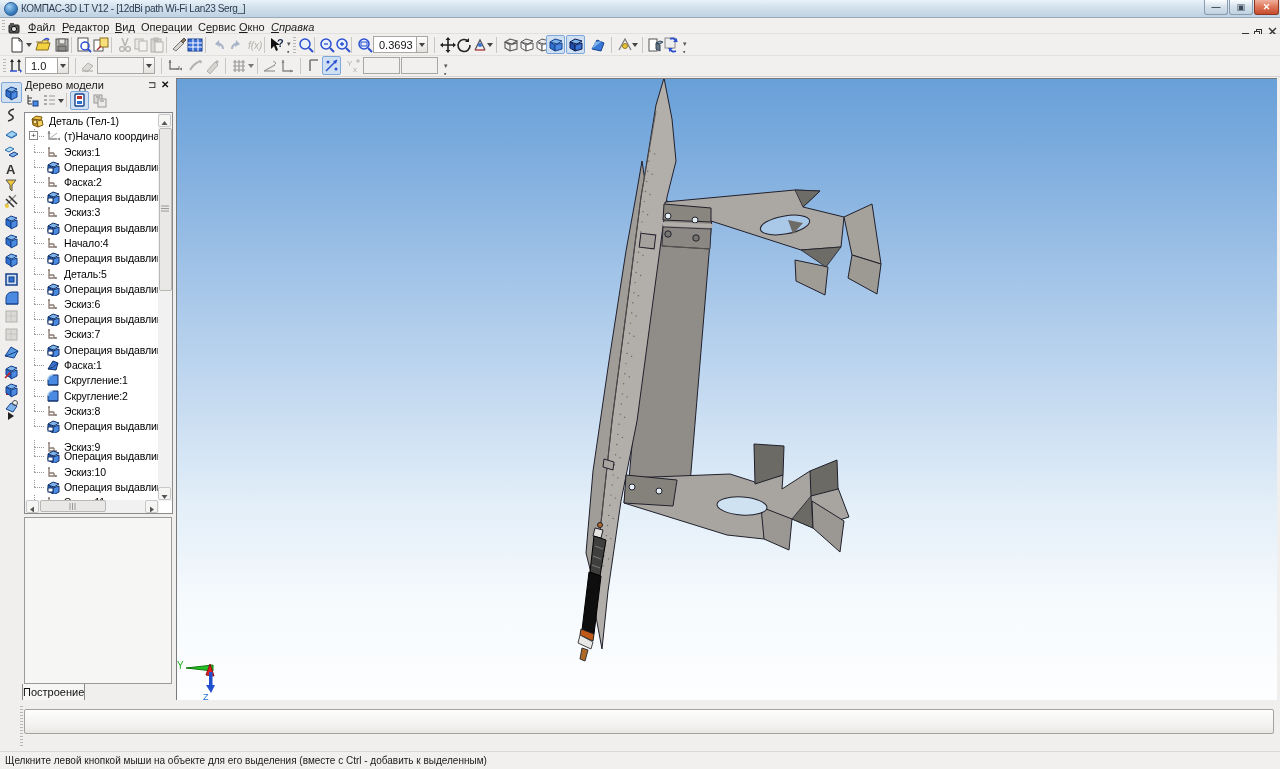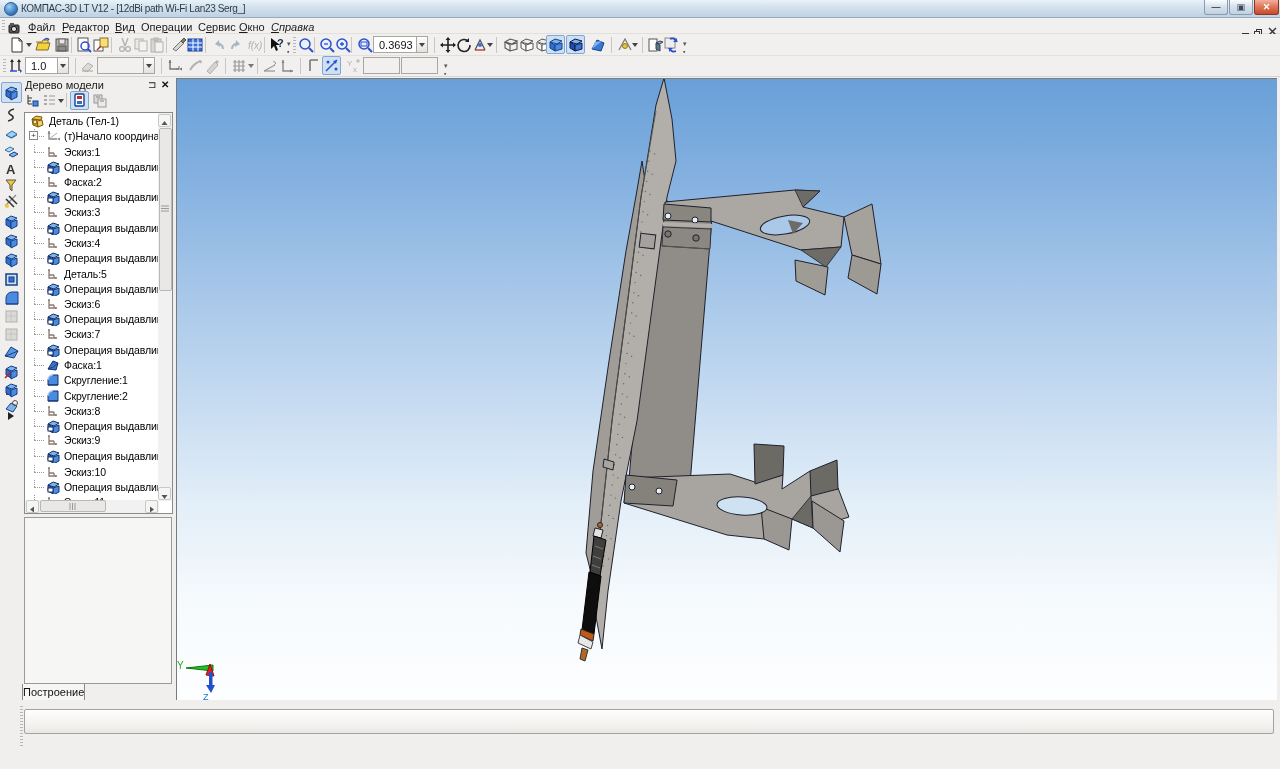--- a/index.html
+++ b/index.html
@@ -473,21 +473,21 @@
             </svg></span>
           <span class="tx" style="left:39px;">Операция выдавливания</span>
         </div>
 <div class="trow" style="top:123px;">
           <span style="position:absolute;left:9px;top:7px;width:10px;border-top:1px dotted #9a9a9a;"></span>
           <span style="position:absolute;left:9px;top:-8px;height:15px;border-left:1px dotted #9a9a9a;"></span>
           <span class="ic" style="left:21px;"><svg width="14" height="14" viewBox="0 0 14 14">
               <path d="M3 2v9h8M3 8h5M8 8v3" fill="none" stroke="#8a7a72" stroke-width="1.3"></path>
               <path d="M3 2L2 4h2zM11 11l-2-1v2z" fill="#8a7a72"></path>
             </svg></span>
-          <span class="tx" style="left:39px;">Эскиз:4</span>
+          <span class="tx" style="left:39px;">Начало:4</span>
         </div>
 <div class="trow" style="top:138px;">
           <span style="position:absolute;left:9px;top:7px;width:10px;border-top:1px dotted #9a9a9a;"></span>
           <span style="position:absolute;left:9px;top:-8px;height:15px;border-left:1px dotted #9a9a9a;"></span>
           <span class="ic" style="left:21px;"><svg width="14" height="14" viewBox="0 0 14 14">
               <path d="M2 5l5-3 6 2-5 3z" fill="#7db3e8" stroke="#10306a"></path>
               <path d="M2 5v6l5 3V8z" fill="#2f6fd0" stroke="#10306a"></path>
               <path d="M7 8l6-2v6l-6 3z" fill="#4a8ae0" stroke="#10306a"></path>
               <rect x="2" y="8" width="5" height="4" fill="#fff" stroke="#10306a"></rect>
             </svg></span>
@@ -595,21 +595,21 @@
           <span style="position:absolute;left:9px;top:7px;width:10px;border-top:1px dotted #9a9a9a;"></span>
           <span style="position:absolute;left:9px;top:-8px;height:15px;border-left:1px dotted #9a9a9a;"></span>
           <span class="ic" style="left:21px;"><svg width="14" height="14" viewBox="0 0 14 14">
               <path d="M2 5l5-3 6 2-5 3z" fill="#7db3e8" stroke="#10306a"></path>
               <path d="M2 5v6l5 3V8z" fill="#2f6fd0" stroke="#10306a"></path>
               <path d="M7 8l6-2v6l-6 3z" fill="#4a8ae0" stroke="#10306a"></path>
               <rect x="2" y="8" width="5" height="4" fill="#fff" stroke="#10306a"></rect>
             </svg></span>
           <span class="tx" style="left:39px;">Операция выдавливания</span>
         </div>
-<div class="trow" style="top:320px;padding-left:41px;">
+<div class="trow" style="top:327px;padding-left:41px;">
           <span style="position:absolute;left:9px;top:7px;width:10px;border-top:1px dotted #9a9a9a;"></span>
           <span style="position:absolute;left:9px;top:-8px;height:15px;border-left:1px dotted #9a9a9a;"></span>
           <span class="ic" style="left:21px;"><svg width="14" height="14" viewBox="0 0 14 14">
               <path d="M3 2v9h8M3 8h5M8 8v3" fill="none" stroke="#8a7a72" stroke-width="1.3"></path>
               <path d="M3 2L2 4h2zM11 11l-2-1v2z" fill="#8a7a72"></path>
             </svg></span>
           <span class="tx" style="left:39px;">Эскиз:9</span>
         </div>
 <div class="trow" style="top:336px;">
           <span style="position:absolute;left:9px;top:7px;width:10px;border-top:1px dotted #9a9a9a;"></span>
@@ -825,13 +825,16 @@
           <polygon points="209,663 213,675 205,674" fill="#e02020" stroke="#901010"></polygon>
           <rect x="208" y="671" width="3.5" height="14" fill="#2050d0"></rect>
           <polygon points="210,692 205,684 214,684" fill="#2050d0"></polygon>
           <text x="202" y="699" font-size="9" fill="#2070d0" font-family="Liberation Sans">Z</text>
         </g>
       </svg>
     </div>
   <div id="propzone" class="abs"></div>
   <div class="abs grip" style="left:20px;top:706px;height:42px;"></div>
   <div id="propfield" class="abs"></div>
+  <div id="statusbar" class="abs">
+      <span style="position:absolute;left:5px;top:3px;">Щелкните левой кнопкой мыши на объекте для его выделения (вместе с Ctrl - добавить к выделенным)</span>
+    </div>
 </div>
 
 </body></html>

